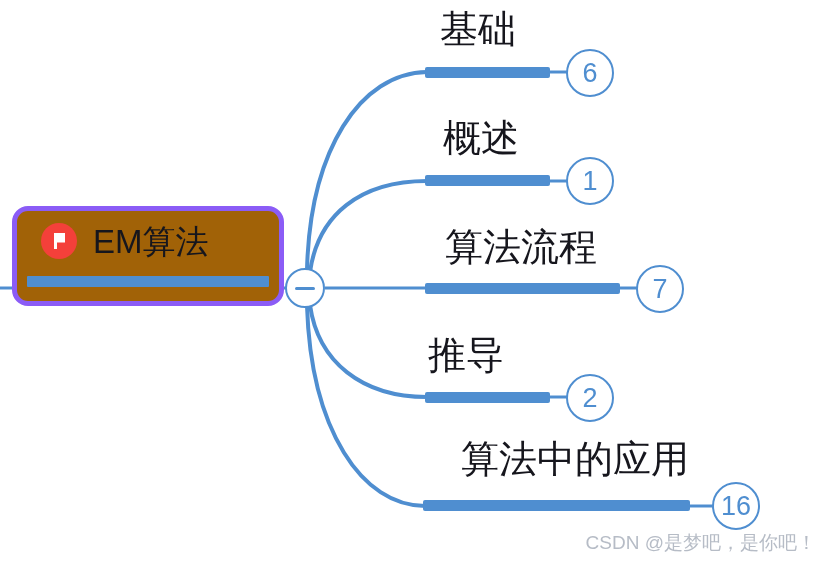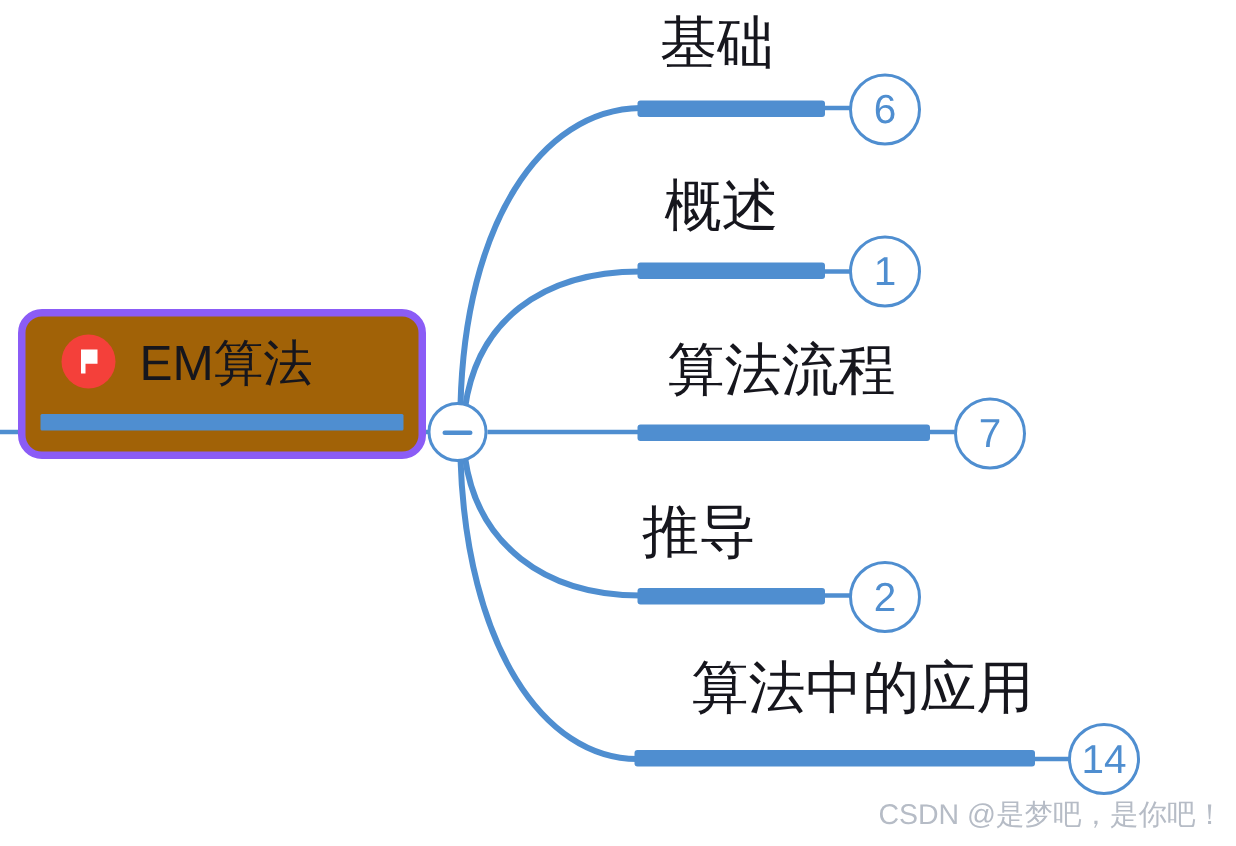--- a/index.html
+++ b/index.html
@@ -204,18 +204,18 @@
 
   <div class="branch">
     <span class="branch-label" style="left:428px; top:336px;">推导</span>
     <span class="branch-bar" style="left:425px; top:392px; width:125px;"></span>
     <span class="badge" style="left:566px; top:374px;">2</span>
   </div>
 
   <div class="branch">
     <span class="branch-label" style="left:461px; top:440px;">算法中的应用</span>
     <span class="branch-bar" style="left:423px; top:500px; width:267px;"></span>
-    <span class="badge" style="left:712px; top:482px;">14</span>
+    <span class="badge" style="left:712px; top:482px;">16</span>
   </div>
 
   <div class="watermark">CSDN @是梦吧，是你吧！</div>
 
 </div>
 
 </body></html>

